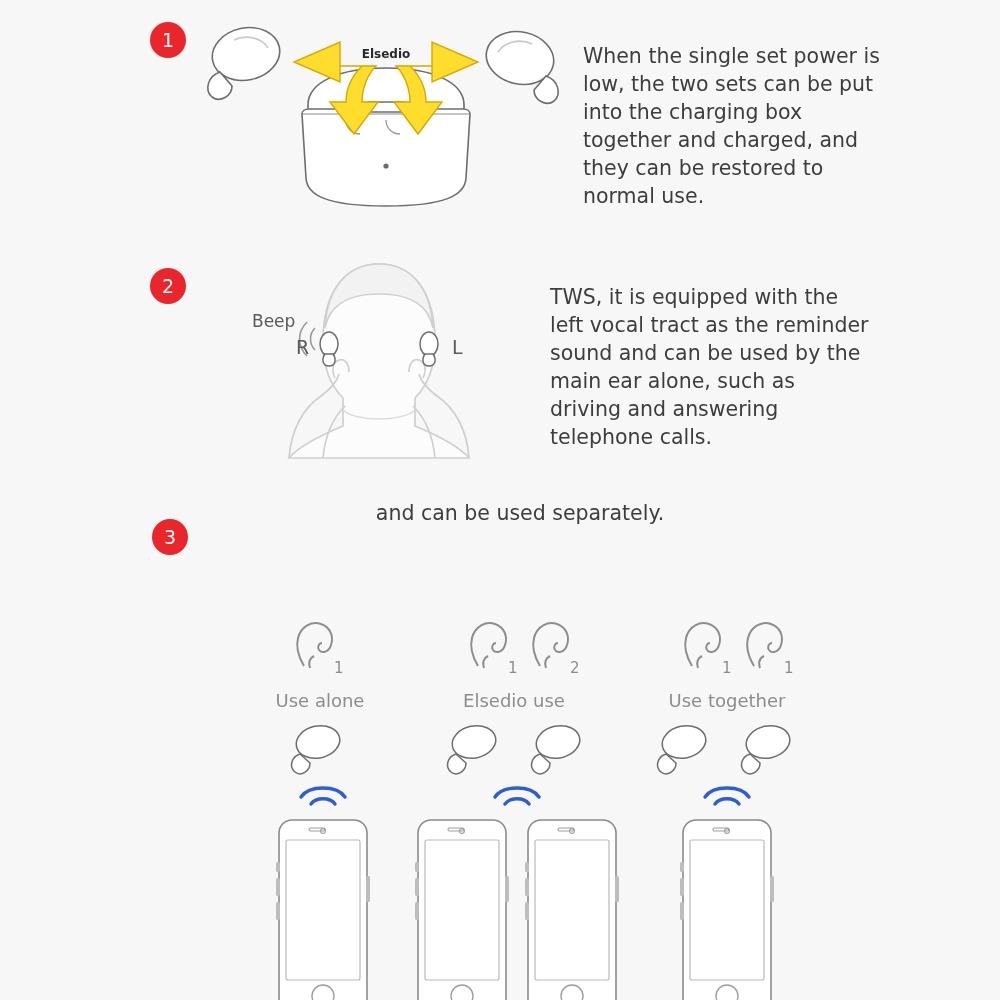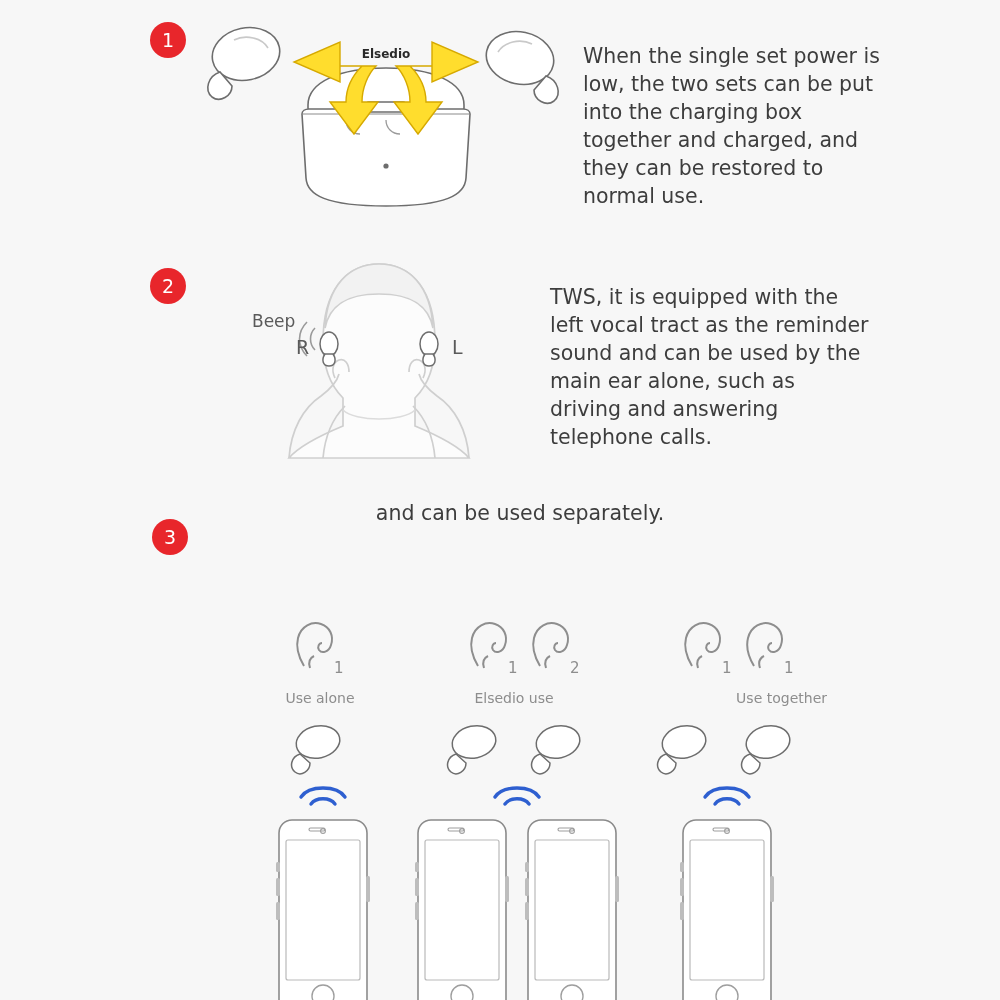--- a/index.html
+++ b/index.html
@@ -35,21 +35,21 @@
     color: #3d3d3d;
   }
   .text-center {
     text-align: center;
   }
   .fig {
     position: absolute;
   }
   .caption {
     position: absolute;
-    font-size: 14px;
+    font-size: 18px;
     color: #8d8d8d;
     text-align: center;
     width: 200px;
   }
   .small-label {
     position: absolute;
     font-size: 17px;
     color: #5a5a5a;
   }
   svg { display: block; overflow: visible; }
@@ -266,21 +266,21 @@
                C41 34 34 36 31 32 C29 29 31 25 34 25"></path>
       <path d="M22 50 C20 44 22 40 26 38"></path>
       <path d="M78 48 C72 38 70 28 72 20 C75 8 86 3 95 6 C104 9 108 18 105 27
                C103 34 96 36 93 32 C91 29 93 25 96 25"></path>
       <path d="M84 50 C82 44 84 40 88 38"></path>
     </g>
     <text x="46" y="55" font-family="DejaVu Sans, sans-serif" font-size="15" fill="#8e8e8e">1</text>
     <text x="108" y="55" font-family="DejaVu Sans, sans-serif" font-size="15" fill="#8e8e8e">1</text>
   </svg>
 </div>
-<div class="caption" style="left:627px; top:690px;text-align:right;">Use together</div>
+<div class="caption" style="left:627px; top:690px;">Use together</div>
 
 <div class="fig" style="left:650px; top:722px;">
   <svg width="160" height="56" viewBox="0 0 160 56">
     <g fill="#ffffff" stroke="#6d6d6d" stroke-width="1.5">
       <ellipse cx="34" cy="20" rx="22" ry="16" transform="rotate(-12 34 20)"></ellipse>
       <path d="M16 32 C7 35 5 45 11 50 C17 55 26 49 26 41 Z"></path>
       <ellipse cx="118" cy="20" rx="22" ry="16" transform="rotate(-12 118 20)"></ellipse>
       <path d="M100 32 C91 35 89 45 95 50 C101 55 110 49 110 41 Z"></path>
     </g>
   </svg>

